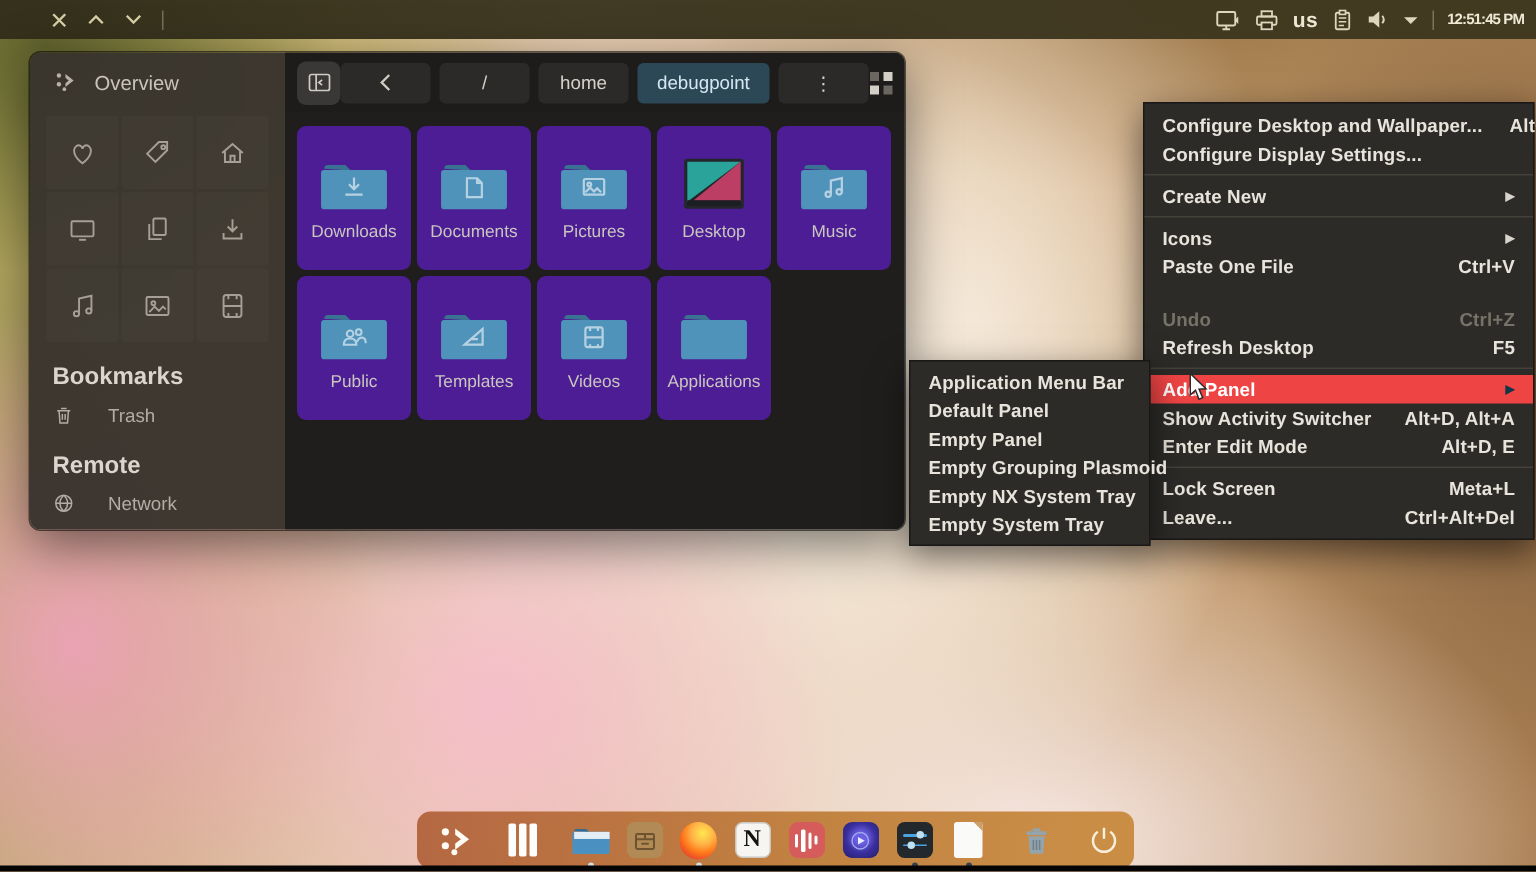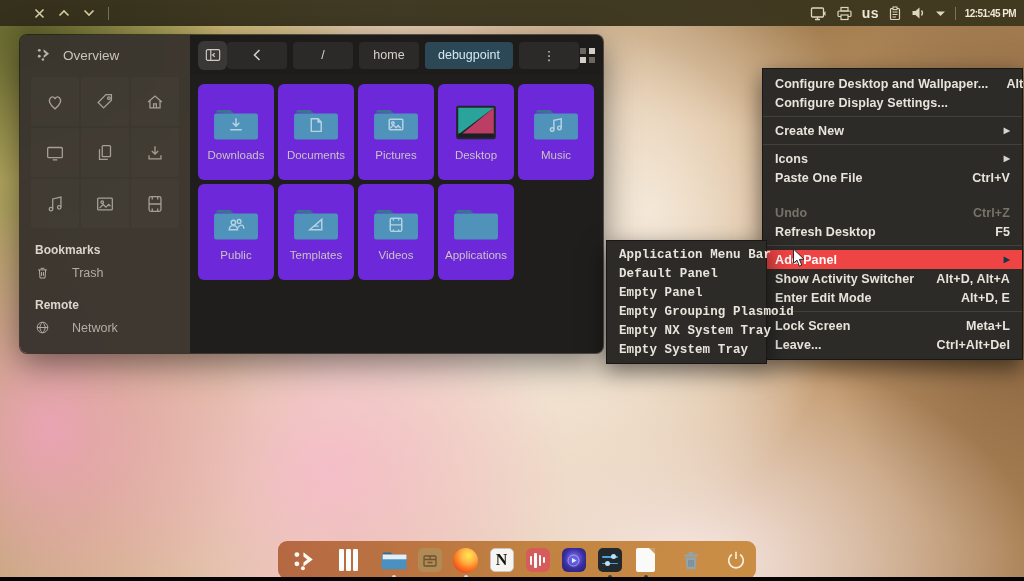--- a/index.html
+++ b/index.html
@@ -38,40 +38,40 @@
   .window{position:absolute;left:20px;top:35px;width:583px;height:318px;border-radius:7px;
     overflow:hidden;display:flex;box-shadow:0 10px 34px rgba(0,0,0,.5), 0 0 0 1px rgba(0,0,0,.55);}
   .sidebar{width:170px;background:rgba(57,52,45,.97);display:flex;flex-direction:column;flex:none;}
   .side-header{height:40px;display:flex;align-items:center;gap:11px;padding:0 16px;
     color:#c9c4bb;font-size:13.5px;}
   .side-grid{display:grid;grid-template-columns:repeat(3,48px);grid-auto-rows:49px;gap:2px;
     justify-content:center;margin-top:2px;}
   .tile{display:flex;align-items:center;justify-content:center;background:rgba(255,255,255,.025);
     border-radius:2px;}
   .tile svg{stroke:#b7b1a7;opacity:.85;}
-  .side-title{font-weight:700;font-size:12px;color:#dad5cd;padding:0 15px;margin-top:15px;}
+  .side-title{font-weight:700;font-size:16px;color:#dad5cd;padding:0 15px;margin-top:15px;}
   .side-item{display:flex;gap:22px;align-items:center;padding:8px 15px 2px;font-size:12.5px;color:#b2ada4;}
   .main{flex:1;background:#201f1e;display:flex;flex-direction:column;}
   .toolbar{height:40px;background:#1d1c1b;display:flex;align-items:center;padding:0 8px;flex:none;}
   .tb-btn{width:29px;height:29px;border-radius:6px;background:#3a3836;display:flex;align-items:center;justify-content:center;}
   .crumbs{display:flex;gap:6px;margin:0 auto;align-items:center;}
   .crumb{height:27px;min-width:34px;padding:0 13px;border-radius:4px;background:#2b2a29;
     display:flex;align-items:center;justify-content:center;font-size:12.5px;color:#d6d2cb;}
   .crumb.active{background:#2c4857;color:#d5e8f2;}
   .content{flex:1;background:#1f1e1d;padding:9px 8px;}
   .fgrid{display:grid;grid-template-columns:repeat(5,76px);grid-auto-rows:96px;gap:4px;}
-  .fcard{background:#6d28d9;border-radius:6px;display:flex;flex-direction:column;align-items:center;
+  .fcard{background:#4c1d95;border-radius:6px;display:flex;flex-direction:column;align-items:center;
     justify-content:center;gap:7px;}
   .flabel{font-size:11.5px;color:#c9c5bf;}
 
   
   .menu{position:absolute;background:#2c2b28;border:1px solid #191816;
     box-shadow:0 8px 22px rgba(0,0,0,.55);padding:5px 0;box-sizing:border-box;}
   .context-menu{left:762px;top:68px;width:261px;}
-  .submenu{left:606px;top:240px;width:161px;padding:4px 0;font-family:Liberation Mono, monospace;}
+  .submenu{left:606px;top:240px;width:161px;padding:4px 0;}
   .menu-item{display:flex;align-items:center;height:19px;padding:0 12px;
     font-size:12.5px;font-weight:600;color:#e8e4db;letter-spacing:.1px;}
   .mi-label{flex:1;white-space:nowrap;}
   .mi-shortcut{margin-left:18px;white-space:nowrap;}
   .mi-arrow{font-size:8px;margin-left:18px;color:#d8d4cc;}
   .menu-item.disabled{color:#767268;margin-top:16px;}
   .menu-item.highlighted{background:#ef4444;color:#ffffff;}
   .menu-item.highlighted .mi-arrow{color:#123548;}
   .menu-sep{height:1px;background:#44413b;margin:4px 0;}
 

